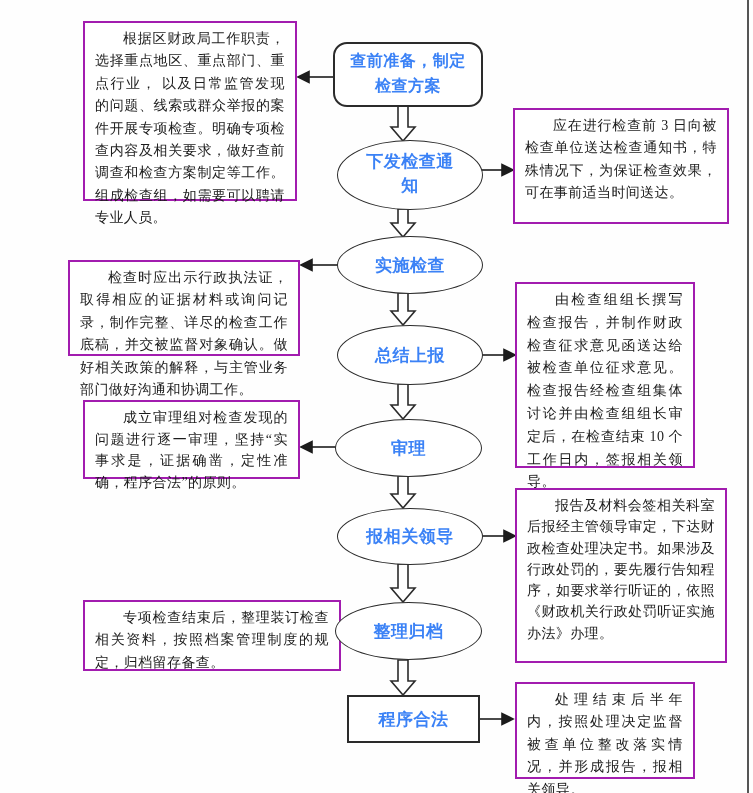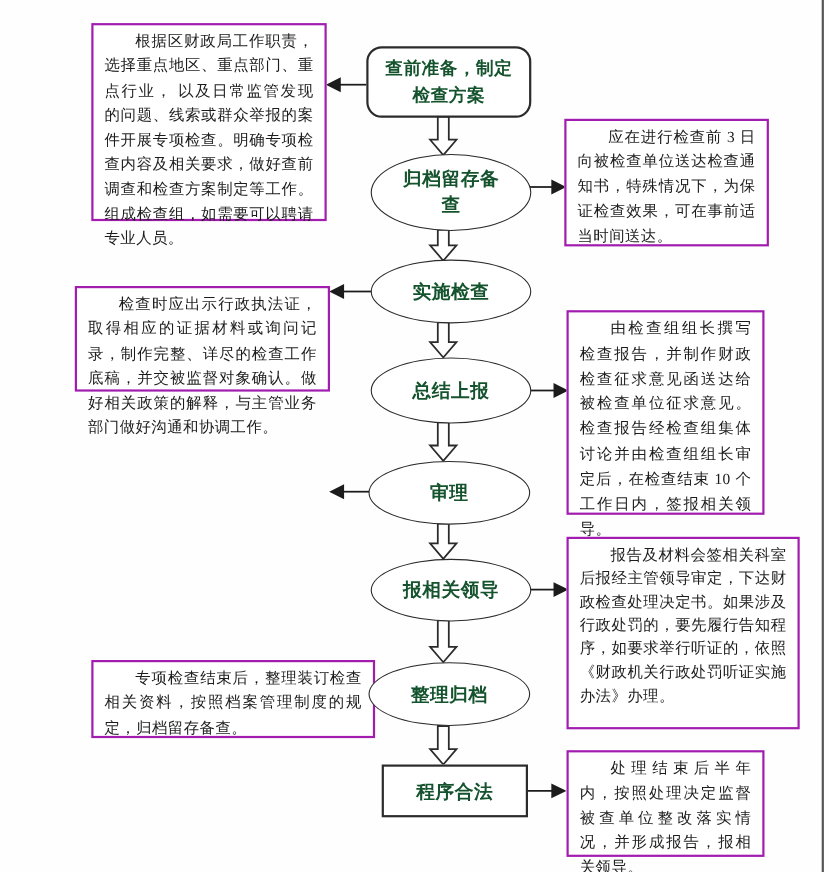--- a/index.html
+++ b/index.html
@@ -11,22 +11,22 @@
   .note{
     position:absolute;z-index:2;background:#fff;border:2px solid #a21caf;
     box-sizing:border-box;padding:5px 10px;
     font-size:14px;line-height:22.4px;letter-spacing:0.4px;
     text-align:justify;
   }
   .note p{margin:0;text-indent:2em;}
   .node{
     position:absolute;z-index:2;background:#fff;border:2px solid #2b2b2b;
     box-sizing:border-box;display:flex;align-items:center;justify-content:center;
-    text-align:center;font-family:Liberation Serif, serif;
-    font-weight:700;font-size:17px;letter-spacing:0.5px;color:#14532d;
+    text-align:center;font-family:Liberation Mono, monospace;
+    font-weight:700;font-size:17px;letter-spacing:0.5px;color:#3b82f6;
   }
   .node.rounded{border-radius:14px;font-size:16px;}
   .node.ellipse{border-radius:50%;border-width:1.8px;}
   .node .lbl{display:inline-block;}
   .node.wrap-narrow .lbl{max-width:92px;line-height:24px;}
   .node.rounded .lbl{max-width:120px;line-height:25px;}
 </style>
 </head>
 <body>
 
@@ -72,42 +72,45 @@
       <polygon points="513,719 502,713.5 502,724.5"></polygon>
     </g>
   </svg>
 
   <div class="note" style="left:83px;top:21px;width:214px;height:180px;">
     <p>根据区财政局工作职责，选择重点地区、重点部门、重点行业， 以及日常监管发现的问题、线索或群众举报的案件开展专项检查。明确专项检查内容及相关要求，做好查前调查和检查方案制定等工作。组成检查组，如需要可以聘请专业人员。</p>
   </div>
   <div class="note" style="left:68px;top:231px;width:232px;height:96px;margin-top:29px;">
     <p>检查时应出示行政执法证，取得相应的证据材料或询问记录，制作完整、详尽的检查工作底稿，并交被监督对象确认。做好相关政策的解释，与主管业务部门做好沟通和协调工作。</p>
   </div>
+  <div class="note" style="left:83px;top:400px;width:217px;height:79px;line-height:21.5px;">
+    <p>成立审理组对检查发现的问题进行逐一审理，坚持“实事求是，证据确凿，定性准确，程序合法”的原则。</p>
+  </div>
   <div class="note" style="left:83px;top:600px;width:258px;height:71px;">
     <p>专项检查结束后，整理装订检查相关资料，按照档案管理制度的规定，归档留存备查。</p>
   </div>
 
-  <div class="note" style="left:513px;top:108px;width:186px;height:116px;">
+  <div class="note" style="left:513px;top:108px;width:216px;height:116px;">
     <p>应在进行检查前 3 日向被检查单位送达检查通知书，特殊情况下，为保证检查效果，可在事前适当时间送达。</p>
   </div>
   <div class="note" style="left:515px;top:282px;width:180px;height:186px;line-height:22.8px;">
     <p>由检查组组长撰写检查报告，并制作财政检查征求意见函送达给被检查单位征求意见。检查报告经检查组集体讨论并由检查组组长审定后，在检查结束 10 个工作日内，签报相关领导。</p>
   </div>
   <div class="note" style="left:515px;top:488px;width:212px;height:175px;line-height:21.3px;">
     <p>报告及材料会签相关科室后报经主管领导审定，下达财政检查处理决定书。如果涉及行政处罚的，要先履行告知程序，如要求举行听证的，依照《财政机关行政处罚听证实施办法》办理。</p>
   </div>
   <div class="note" style="left:515px;top:682px;width:180px;height:97px;">
     <p>处理结束后半年内，按照处理决定监督被查单位整改落实情况，并形成报告，报相关领导。</p>
   </div>
 
   <div class="node rounded" style="left:333px;top:42px;width:150px;height:65px;">
     <span class="lbl">查前准备，制定检查方案</span>
   </div>
   <div class="node ellipse wrap-narrow" style="left:337px;top:140px;width:146px;height:70px;">
-    <span class="lbl">归档留存备查</span>
+    <span class="lbl">下发检查通知</span>
   </div>
   <div class="node ellipse" style="left:337px;top:236px;width:146px;height:58px;">
     <span class="lbl">实施检查</span>
   </div>
   <div class="node ellipse" style="left:337px;top:325px;width:146px;height:60px;">
     <span class="lbl">总结上报</span>
   </div>
   <div class="node ellipse" style="left:335px;top:419px;width:147px;height:58px;">
     <span class="lbl">审理</span>
   </div>

